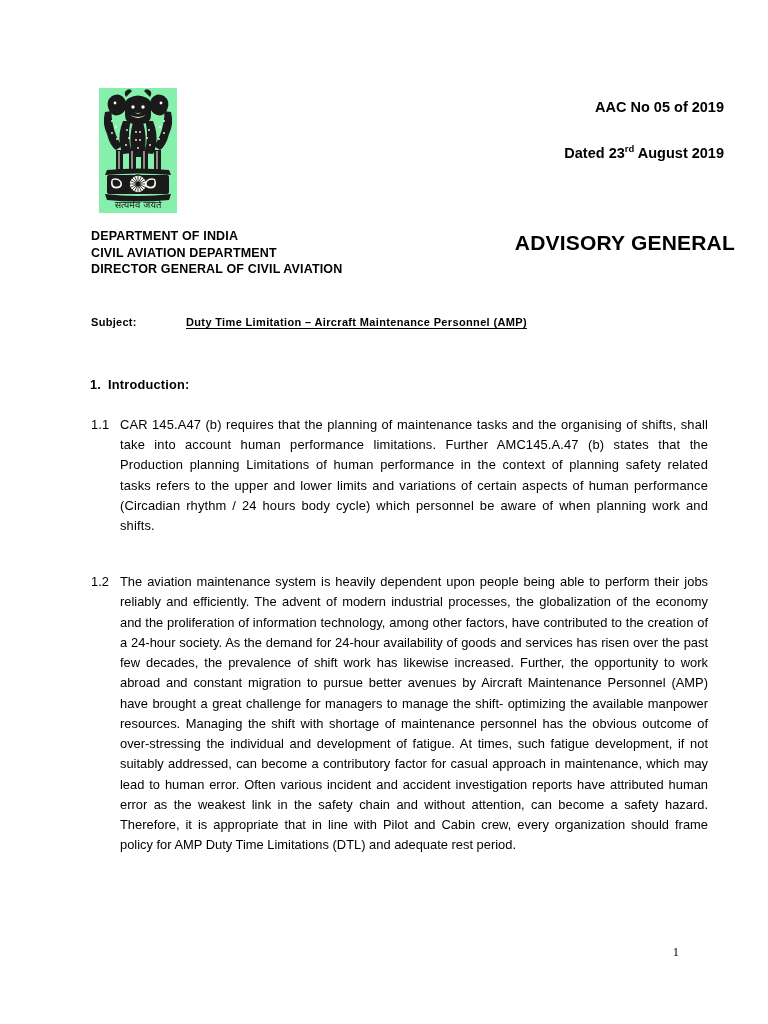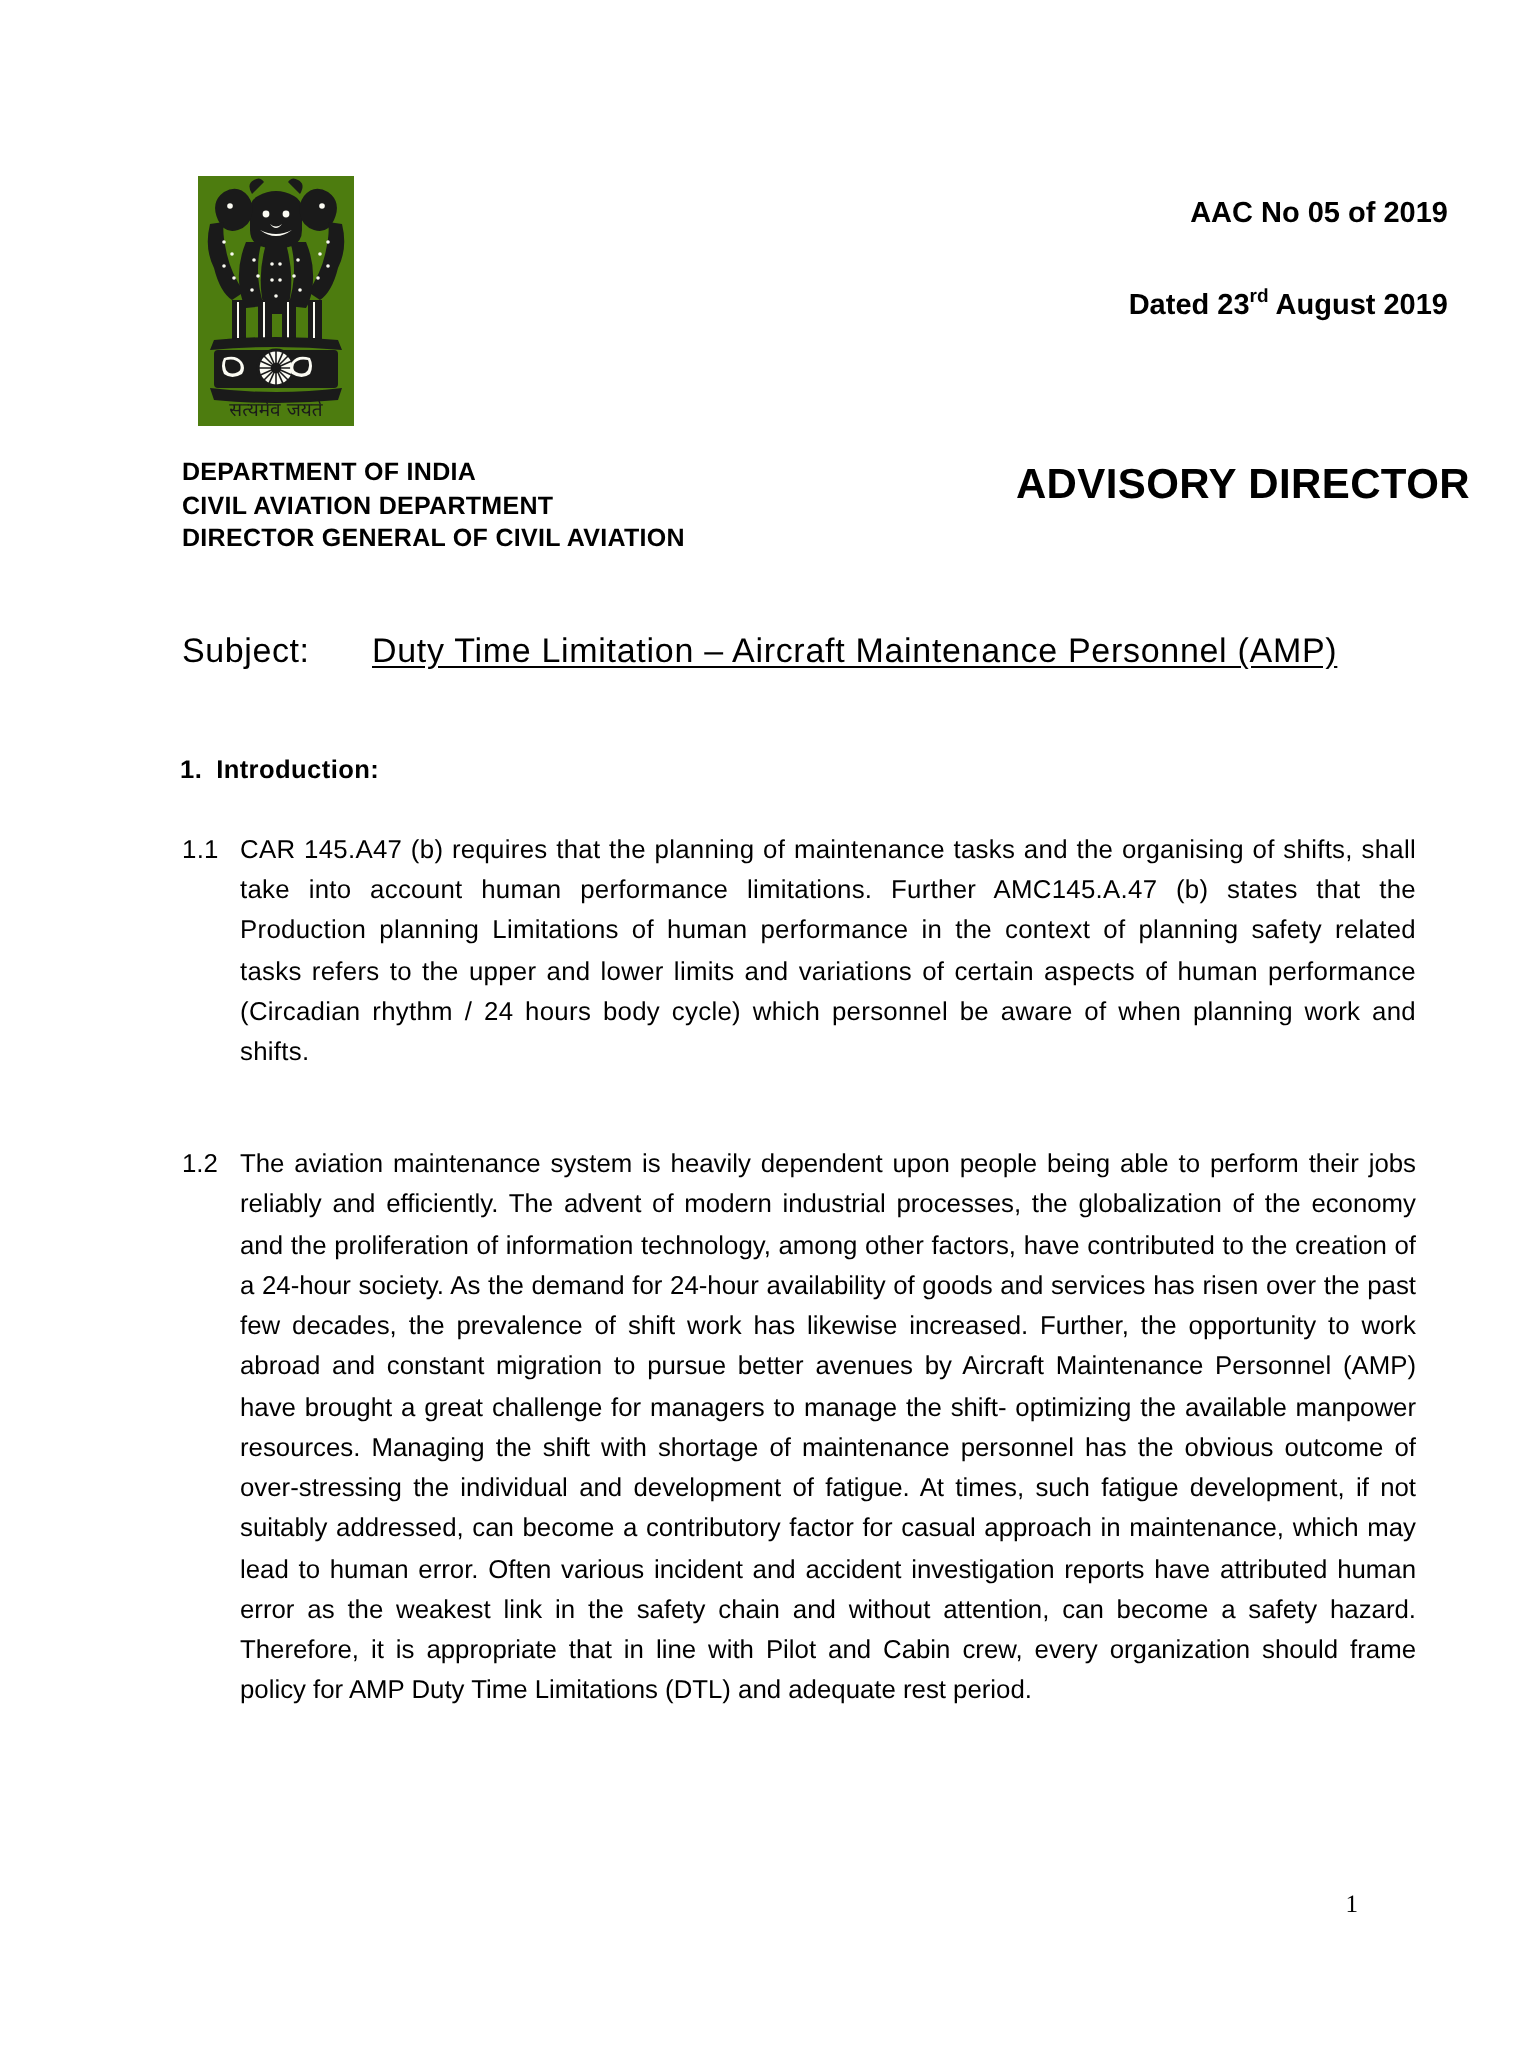--- a/index.html
+++ b/index.html
@@ -30,21 +30,21 @@
     width: 768px;
     height: 300px;
   }
 
   .emblem-box {
     position: absolute;
     left: 99px;
     top: 88px;
     width: 78px;
     height: 125px;
-    background: #4d7c0f;
+    background: #86efac;
     overflow: hidden;
   }
   .emblem-svg {
     display: block;
     width: 78px;
     height: 125px;
   }
 
   .meta-block {
     position: absolute;
@@ -85,22 +85,22 @@
     letter-spacing: 0.2px;
     white-space: nowrap;
   }
 
   
   .subject-row {
     position: absolute;
     left: 91px;
     top: 316px;
     width: 600px;
-    font-size: 17px;
-    font-weight: normal;
+    font-size: 11px;
+    font-weight: bold;
   }
   .subject-label {
     display: inline-block;
     width: 95px;
     letter-spacing: 0.3px;
   }
   .subject-value {
     text-decoration: underline;
     text-underline-offset: 2px;
     letter-spacing: 0.35px;
@@ -245,21 +245,21 @@
       <div class="meta-line2"><span>Dated  23</span><sup>rd</sup><span>  August 2019</span></div>
     </div>
 
     <div class="org-block">
       <div>DEPARTMENT OF INDIA</div>
       <div>CIVIL AVIATION DEPARTMENT</div>
       <div>DIRECTOR GENERAL OF CIVIL AVIATION</div>
     </div>
 
     <div class="circular-title">
-      <div>ADVISORY DIRECTOR</div>
+      <div>ADVISORY GENERAL</div>
     </div>
   </div>
 
   <div class="subject-row">
     <span class="subject-label">Subject:</span><span class="subject-value">Duty Time Limitation – Aircraft Maintenance Personnel (AMP)</span>
   </div>
 
   <div class="section-heading">
     <span class="num">1.</span><span>Introduction:</span>
   </div>

